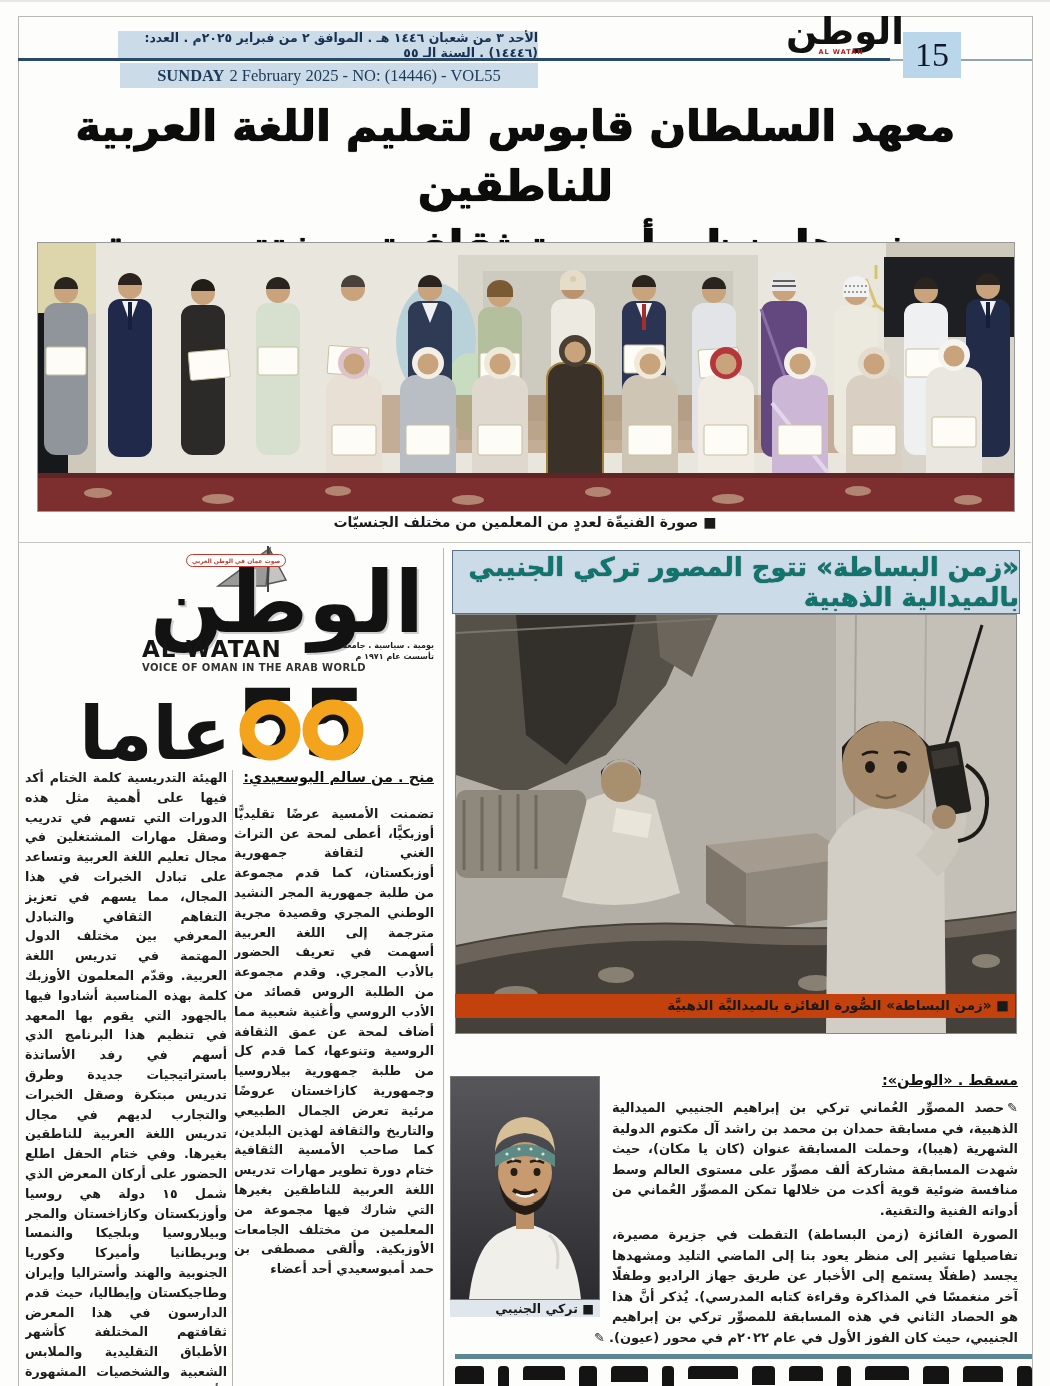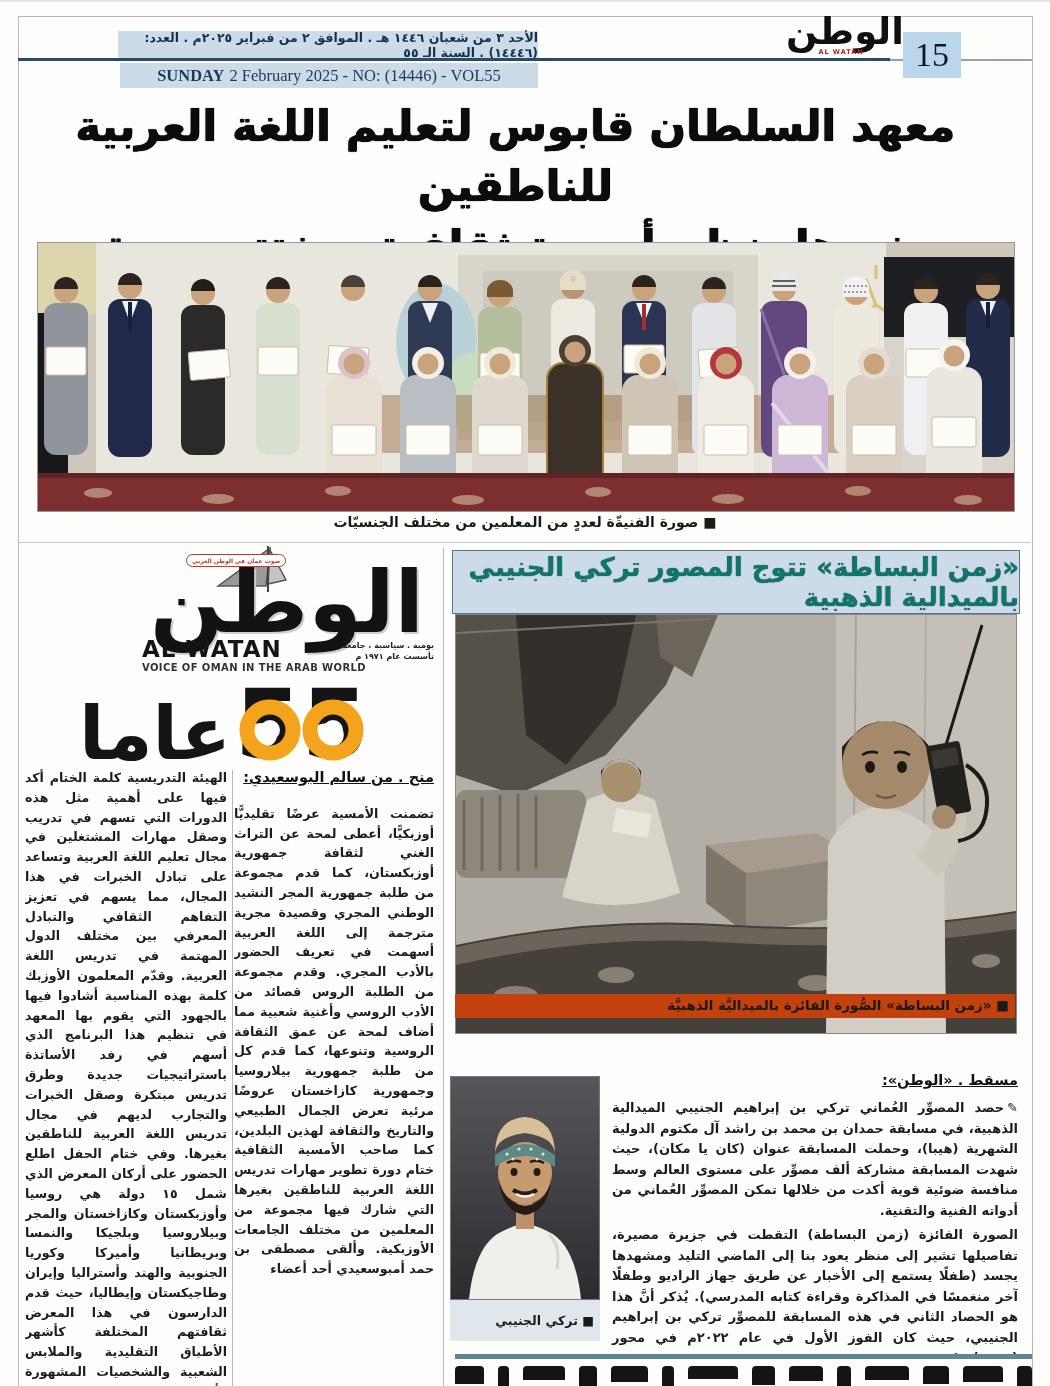--- a/index.html
+++ b/index.html
@@ -55,21 +55,21 @@
   
   .headline2{position:absolute;left:452px;top:548px;width:566px;height:62px;background:#ccdbe8;border:1px solid #5a728a;
     display:flex;align-items:center;justify-content:center;direction:rtl;
     font-size:26px;font-weight:900;color:#0f766e;text-shadow:0 0 1px #172b3e;}
   .bw-photo{position:absolute;left:455px;top:612px;width:560px;height:418px;border:1px solid #888;}
   .caption2{position:absolute;left:455px;top:992px;width:560px;direction:rtl;text-align:right;
     font-size:13.5px;font-weight:700;color:#1a1a1a;background:#c2410c;padding:3px 6px 5px 0;box-sizing:border-box;}
   .art2{position:absolute;left:450px;top:1066px;width:568px;height:286px;direction:rtl;overflow:hidden;}
   .portrait-wrap{float:left;width:150px;margin:8px 12px 2px 0;}
   .portrait{display:block;width:148px;height:222px;border:1px solid #777;}
-  .portrait-cap{font-size:12.5px;font-weight:700;color:#1a1a1a;background:#dfe6ec;padding:13px 6px;direction:rtl;text-align:right;}
+  .portrait-cap{font-size:12.5px;font-weight:700;color:#1a1a1a;background:#dfe6ec;padding:1px 6px;direction:rtl;text-align:right;}
   .art2 .byline{margin:4px 0 10px;}
   .art2-text{color:#1c1c1c;font-size:13px;line-height:20.5px;font-weight:600;text-align:justify;text-align-last:right;}
   
   .teal-rule{position:absolute;left:455px;top:1352px;width:577px;height:5px;background:#5d8794;}
   .cutoff{position:absolute;left:455px;top:1364px;width:577px;height:22px;overflow:hidden;display:flex;gap:14px;align-items:flex-start;}
   .cutoff span{display:block;background:#141414;border-radius:4px 4px 0 0;}
 </style>
 </head>
 <body>
 

